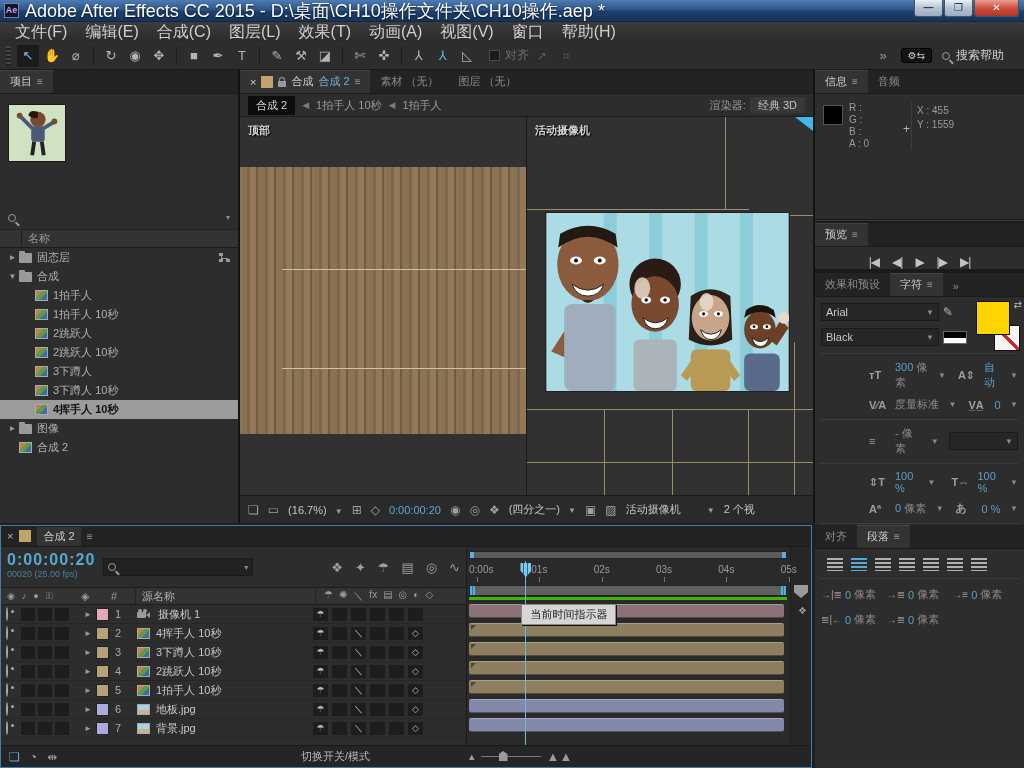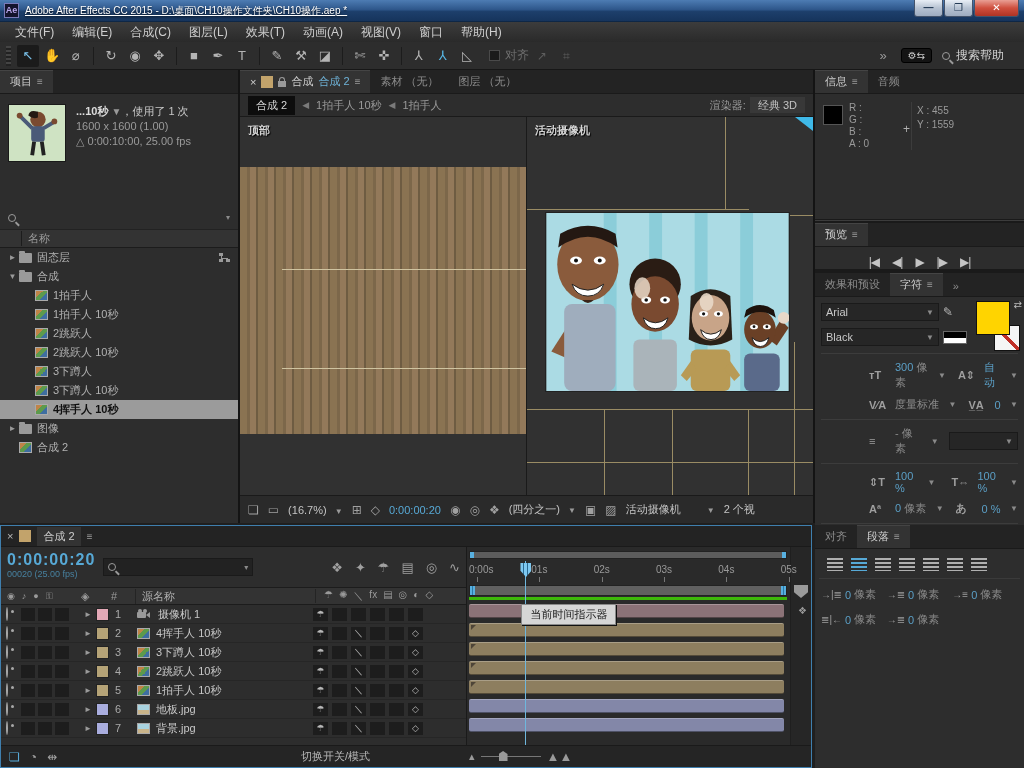--- a/index.html
+++ b/index.html
@@ -10,31 +10,31 @@
     font-size:11px; color:#b8b8b8; background:#1f1f1f;
   }
   .ico { display:inline-block; text-align:center; color:#a0a0a0; }
 
   
   #titlebar { position:absolute; top:0; left:0; width:1024px; height:22px;
     background:linear-gradient(#4d7cb3 0%,#2e578b 45%,#1d3f6b 55%,#16345c 100%);
     border-bottom:1px solid #0e2746; display:flex; align-items:center; padding:0 4px; }
   #app-badge { width:15px; height:15px; background:#14142c; border:1px solid #7a7ab8;
     color:#b7a6ea; font-size:9px; font-weight:bold; text-align:center; line-height:13px; margin-right:6px; }
-  #win-title { color:#fff; font-size:10px; text-shadow:0 1px 2px rgba(0,0,0,.8); white-space:nowrap;text-decoration:underline; }
+  #win-title { color:#fff; font-size:18px; text-shadow:0 1px 2px rgba(0,0,0,.8); white-space:nowrap; }
   #winbtns { position:absolute; right:5px; top:0; display:flex; }
   .wbtn { height:17px; border:1px solid #43536b; border-top:none; border-radius:0 0 3px 3px;
     background:linear-gradient(#e8eef6,#b6c2d2 50%,#9eacc0); color:#243b55; font-size:10px;
     text-align:center; line-height:15px; width:29px; margin-left:1px; font-weight:bold; }
   .wbtn.close { width:45px; background:linear-gradient(#e99f94,#cf4f3e 50%,#b03324); color:#fff; }
 
   
   #menubar { position:absolute; top:22px; left:0; width:1024px; height:20px;
     background:linear-gradient(#3c3c3c,#2a2a2a); display:flex; align-items:center; padding-left:6px; }
-  .menu-item { padding:0 9px; color:#cfcfcf; font-size:12px; line-height:20px; }
+  .menu-item { padding:0 9px; color:#cfcfcf; font-size:16px; line-height:20px; }
 
   
   #toolbar { position:absolute; top:42px; left:0; width:1024px; height:28px;
     background:#2d2d2d; border-bottom:1px solid #171717; display:flex; align-items:center; padding:0 6px; }
   #toolgrip { width:5px; height:20px; margin-right:5px;
     background:repeating-linear-gradient(#444 0 2px,#222 2px 4px); }
   .tool { width:22px; height:22px; line-height:22px; text-align:center; color:#b4b4b4;
     font-size:13px; margin:0 1px; border-radius:2px; }
   .tool.active { background:#1b1b1b; color:#7cc5ee; }
   .tsep { width:1px; height:18px; background:#1c1c1c; margin:0 5px; }
@@ -325,25 +325,20 @@
         <svg id="pthumb" viewBox="0 0 58 58">
           <rect width="58" height="58" fill="#cfe3c3"></rect>
           <circle cx="30" cy="15" r="8" fill="#7a4a30"></circle>
           <path d="M30 7 q-9 -3 -10 4 q5 4 10 2z" fill="#241812"></path>
           <rect x="23" y="22" width="14" height="16" rx="3" fill="#4a5a78"></rect>
           <path d="M24 24 L12 12 M36 24 L46 18" stroke="#4a5a78" stroke-width="4" fill="none"></path>
           <circle cx="11" cy="11" r="3" fill="#7a4a30"></circle>
             <circle cx="47" cy="17" r="3" fill="#7a4a30"></circle>
           <path d="M26 38 L24 52 M34 38 L36 52" stroke="#222" stroke-width="4"></path>
         </svg>
-        <div class="pmeta">
-          <div class="l1"><b>...10秒</b> <span class="mglyph">▼</span><span>，使用了 1 次</span></div>
-          <div>1600 x 1600 (1.00)</div>
-          <div><span>△</span> <span>0:00:10:00, 25.00 fps</span></div>
-        </div>
       </div>
       <div id="psearch">
         <span class="searchglass"></span>
         <span class="chv">▾</span>
       </div>
       <div id="phead">
           <span>名称</span>
         </div>
       <div id="ptree">
           <div class="trow" style="padding-left: 6px;">

